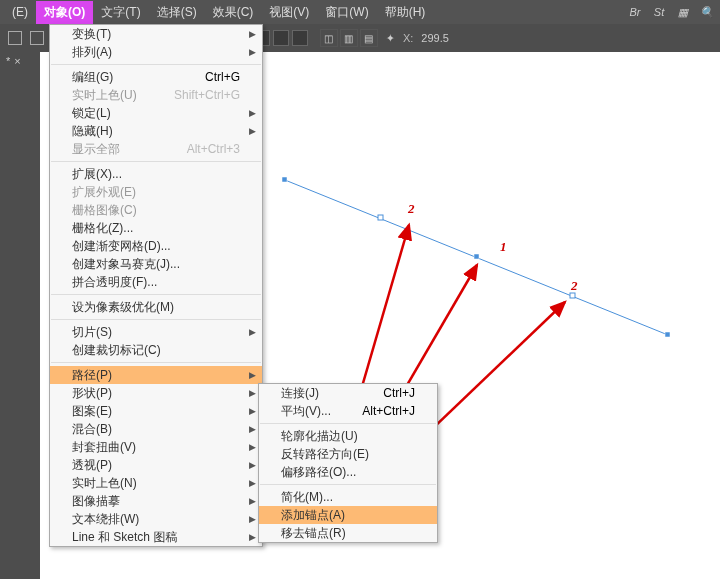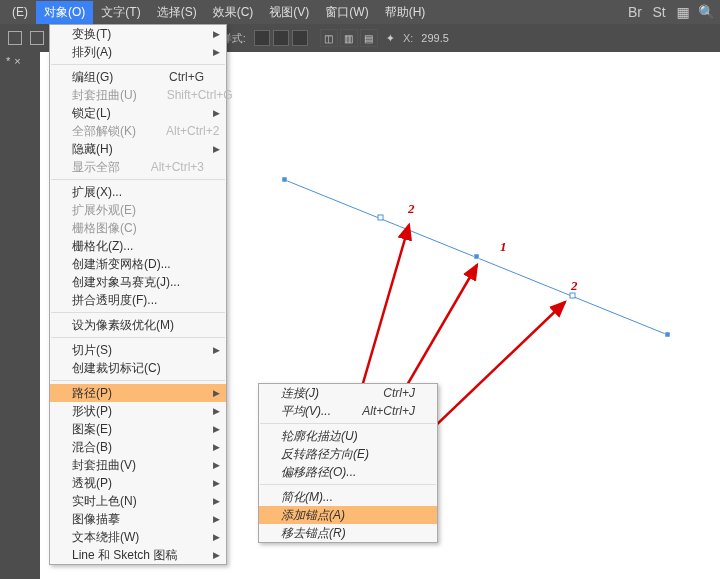--- a/index.html
+++ b/index.html
@@ -1,22 +1,22 @@
 <!DOCTYPE html>
 <html><head>
   <meta charset="utf-8">
   <style>
     * { margin: 0; padding: 0; box-sizing: border-box; font-family: "Microsoft YaHei", Arial, sans-serif; }
     body { width: 720px; height: 579px; background: #fff; overflow: hidden; position: relative; }
     
     .menubar { background: #535353; height: 24px; display: flex; align-items: center; padding: 0 4px; font-size: 12px; color: #ddd; }
     .menubar-item { padding: 3px 8px; cursor: default; }
-    .menubar-item.active { background: #3b82f6; color: #fff; }
+    .menubar-item.active { background: #d946ef; color: #fff; font-weight: bold; }
     .menubar-icons { margin-left: auto; display: flex; gap: 6px; align-items: center; }
-    .menubar-icons span { width: 18px; height: 18px; display: inline-flex; align-items: center; justify-content: center; color: #ccc; font-size: 14px; }
+    .menubar-icons span { width: 18px; height: 18px; display: inline-flex; align-items: center; justify-content: center; color: #ccc; font-size: 11px; font-style: italic; }
     
     .toolbar { background: #4d4d4d; height: 28px; display: flex; align-items: center; padding: 0 8px; font-size: 11px; color: #ccc; gap: 8px; white-space: nowrap; overflow: hidden; }
     .toolbar .rect-icon { width: 14px; height: 14px; border: 1px solid #aaa; }
     .toolbar .sep { width: 1px; height: 18px; background: #666; }
     .toolbar input { background: #383838; border: 1px solid #222; color: #ccc; font-size: 11px; padding: 1px 4px; width: 42px; }
     .toolbar .lbl { color: #bbb; }
     .toolbar .basic { padding: 1px 8px; }
     .toolbar .swatches { display: flex; gap: 3px; }
     .toolbar .swatch { width: 16px; height: 16px; border: 1px solid #666; background: #3a3a3a; }
     .toolbar-icons { display: flex; gap: 2px; margin-left: 4px; }
@@ -25,27 +25,27 @@
     .tabstrip { position: absolute; left: 0; top: 52px; width: 40px; height: 18px; display: flex; align-items: center; padding: 0 6px; font-size: 11px; color: #ccc; background: #4d4d4d; }
     .tabstrip .close { margin-left: 4px; font-size: 11px; color: #ccc; }
     
     .canvas { position: absolute; left: 40px; top: 52px; right: 0; bottom: 0; background: #fff; }
     .leftgutter { position: absolute; left: 0; top: 52px; width: 40px; bottom: 0; background: #4d4d4d; }
     
     .menu-panel { position: absolute; background: #f7f7f7; border: 1px solid #aaa; box-shadow: 2px 2px 4px rgba(0,0,0,0.25); font-size: 12px; color: #333; z-index: 10; }
     .menu-panel .row { display: flex; align-items: center; height: 18px; padding: 0 22px 0 22px; white-space: nowrap; position: relative; }
     .menu-panel .row.highlight { background: #fdba74; }
     .menu-panel .row.disabled { color: #999; }
-    .menu-panel .row .shortcut { margin-left: auto; padding-left: 30px; color: #404040; }
+    .menu-panel .row .shortcut { margin-left: auto; padding-left: 30px; color: #000000; }
     .menu-panel .row.disabled .shortcut { color: #bbb; }
     .menu-panel .row .arrow { position: absolute; right: 6px; font-size: 9px; color: #555; }
     .menu-panel .sep { height: 1px; background: #ddd; margin: 3px 1px; }
     
-    .main-menu { left: 49px; top: 24px; width: 178px; }
-    .sub-menu { left: 258px; top: 383px; width: 180px; font-style: italic; }
+    .main-menu { left: 49px; top: 24px; width: 214px; }
+    .sub-menu { left: 258px; top: 383px; width: 180px; }
     
     svg.overlay { position: absolute; left: 0; top: 0; width: 720px; height: 579px; pointer-events: none; z-index: 5; }
     .anchor { fill: #4a90d9; stroke: #fff; stroke-width: 0.5; }
     .anchor-hollow { fill: #fff; stroke: #4a90d9; stroke-width: 1; }
     .path-line { stroke: #4a90d9; stroke-width: 1; fill: none; }
     .arrowline { stroke: #d80000; stroke-width: 2.5; fill: none; }
     .arrowhead { fill: #d80000; }
     .pt-label { fill: #c00; font-size: 13px; font-weight: bold; font-family: serif; font-style: italic; }
   </style>
 </head>
@@ -107,30 +107,26 @@
   <div class="row">
       <span>排列(A)</span>
       <span class="arrow">▶</span>
     </div>
   <div class="sep"></div>
   <div class="row">
       <span>编组(G)</span>
       <span class="shortcut">Ctrl+G</span>
     </div>
   <div class="row disabled">
-      <span>封套扭曲(U)</span>
+      <span>实时上色(U)</span>
       <span class="shortcut">Shift+Ctrl+G</span>
     </div>
   <div class="row">
       <span>锁定(L)</span>
       <span class="arrow">▶</span>
-    </div>
-  <div class="row disabled">
-      <span>全部解锁(K)</span>
-      <span class="shortcut">Alt+Ctrl+2</span>
     </div>
   <div class="row">
       <span>隐藏(H)</span>
       <span class="arrow">▶</span>
     </div>
   <div class="row disabled">
       <span>显示全部</span>
       <span class="shortcut">Alt+Ctrl+3</span>
     </div>
   <div class="sep"></div>

